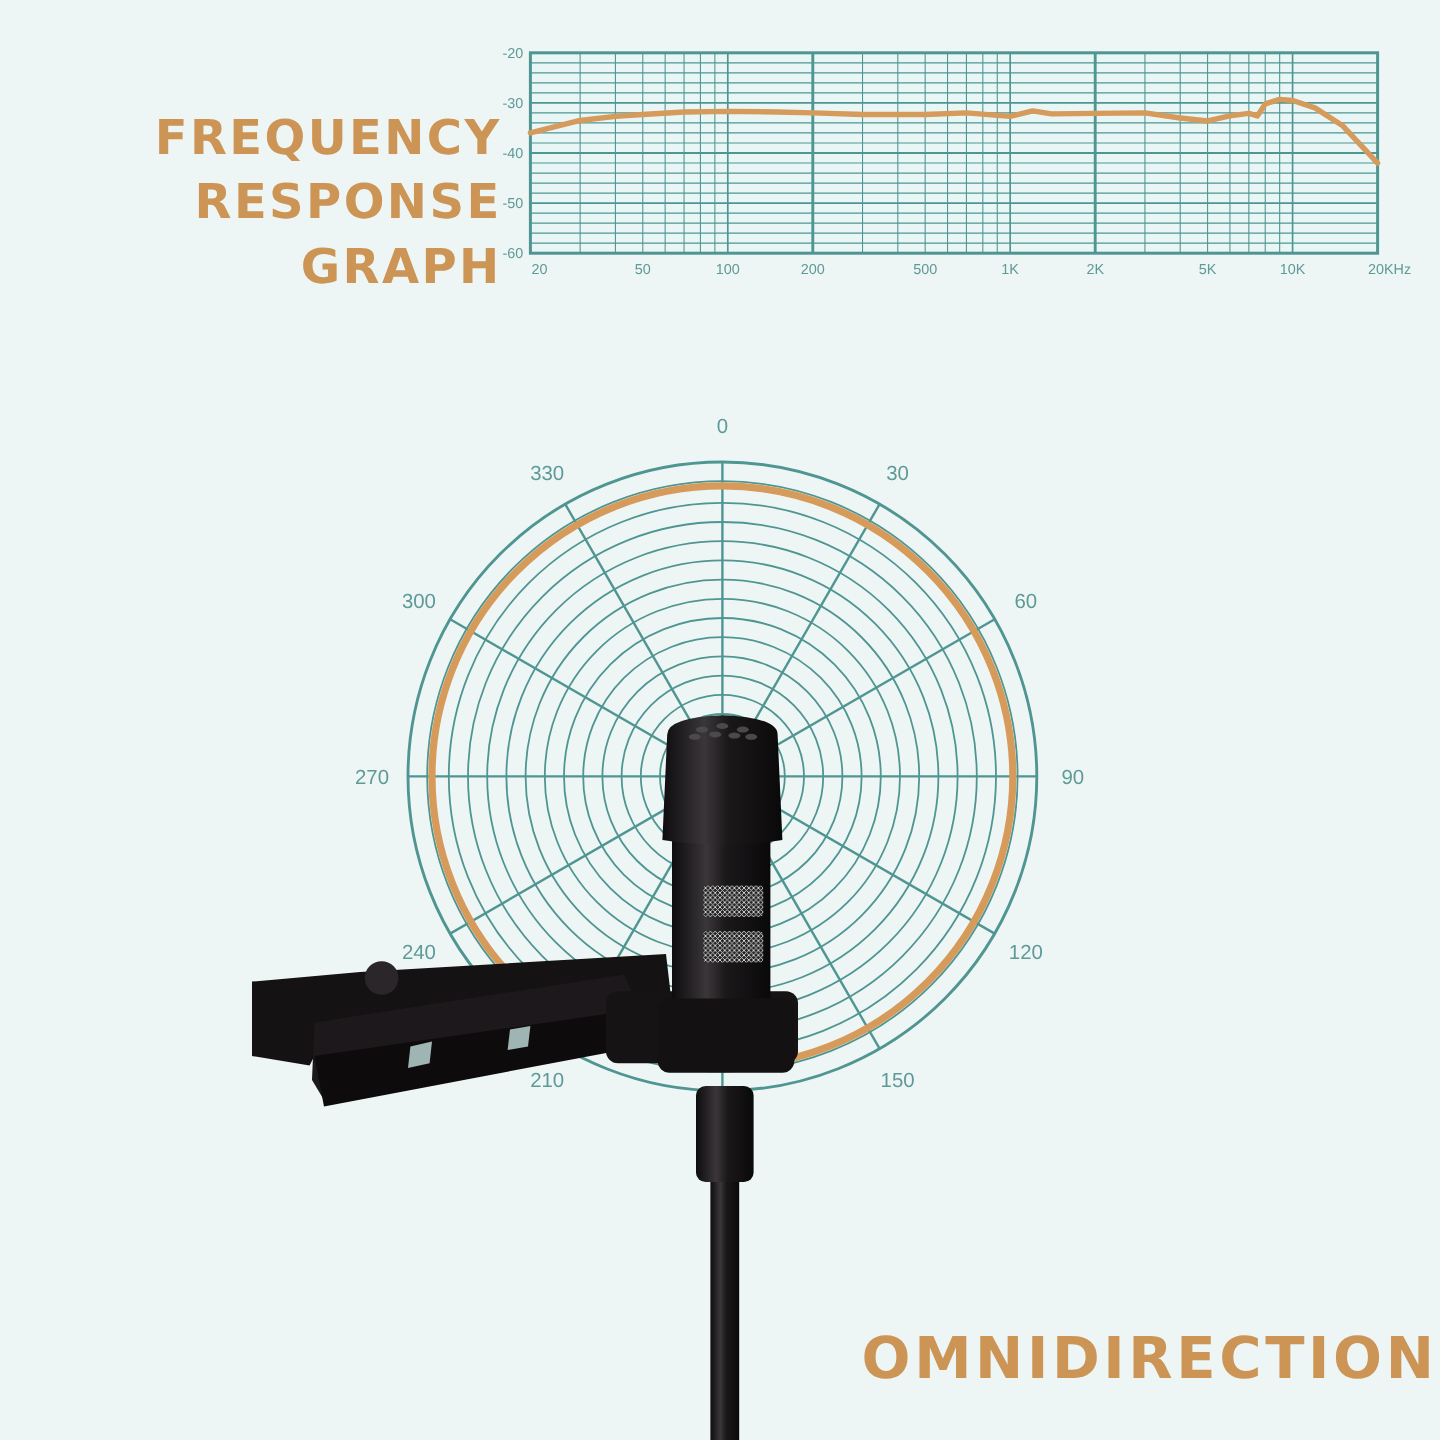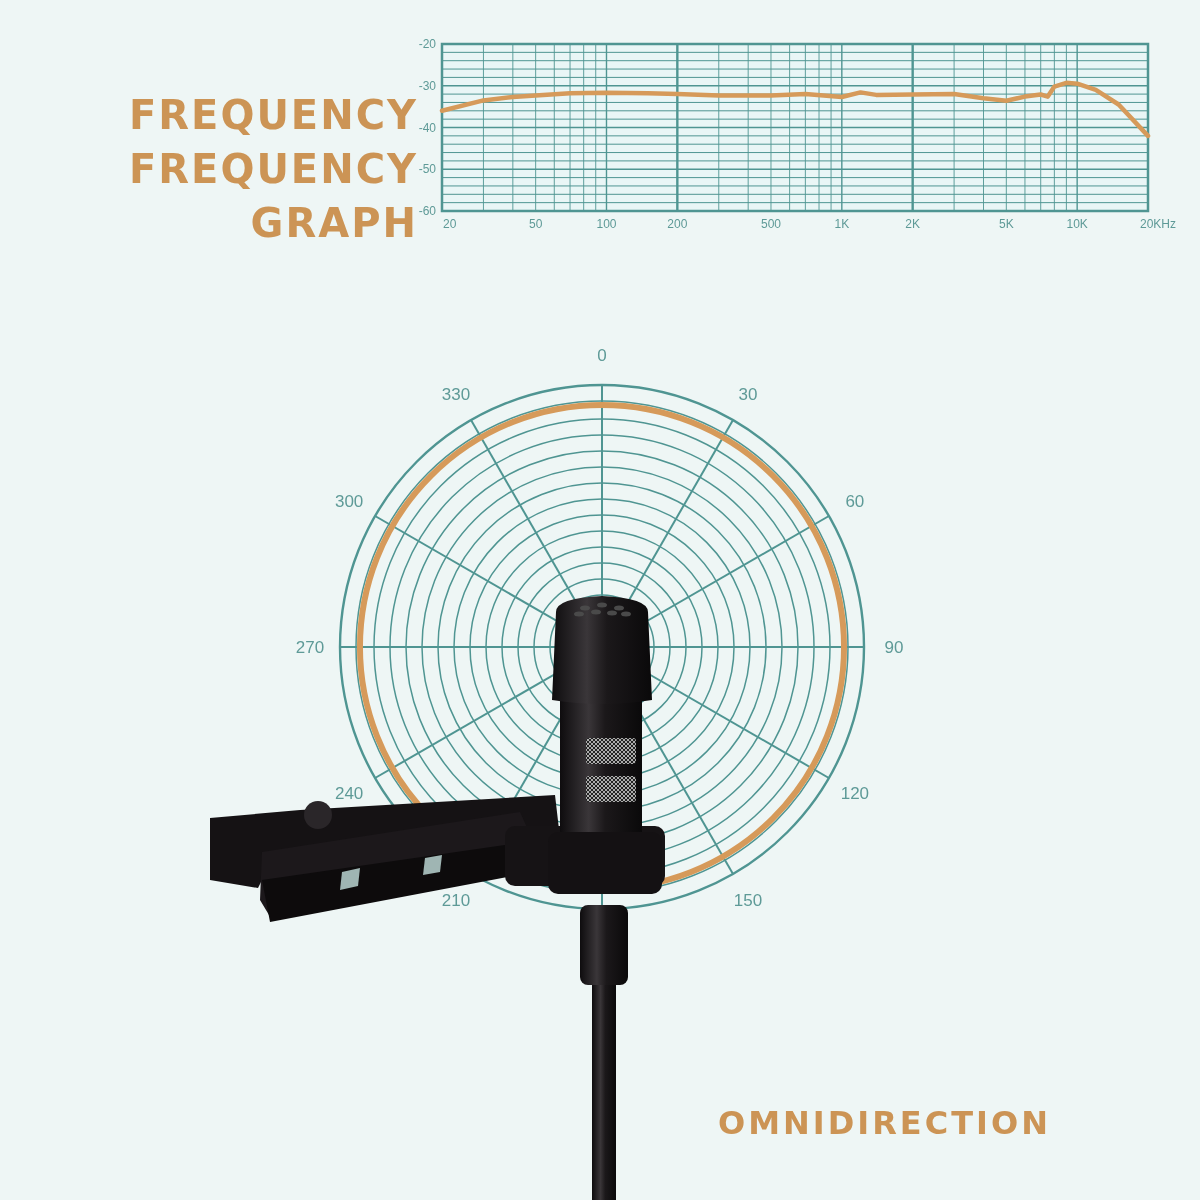--- a/index.html
+++ b/index.html
@@ -1,28 +1,28 @@
 <!DOCTYPE html>
 <html><head>
 <meta charset="utf-8">
 <style>
   html,body{margin:0;padding:0;}
   body{width:1200px;height:1200px;background:#eef6f5;position:relative;overflow:hidden;font-family:"Liberation Sans",sans-serif;}
   .title{position:absolute;color:#cc9455;font-family:"DejaVu Sans",sans-serif;font-weight:bold;letter-spacing:2px;}
   #freq-title{left:0;top:88px;width:418px;text-align:right;font-size:40px;line-height:54px;}
-  #omni-title{left:718px;top:1104px;font-size:32px;letter-spacing:3px;}
+  #omni-title{left:718px;top:1104px;font-size:48px;letter-spacing:3px;}
   svg{position:absolute;left:0;top:0;}
   .axis-label{font-family:"Liberation Sans",sans-serif;fill:#5e9a97;}
 </style>
 </head>
 <body>
 
 <div id="freq-title" class="title">
   <div>FREQUENCY</div>
-  <div>FREQUENCY GRAPH</div>
+  <div>RESPONSE GRAPH</div>
 </div>
 
 <svg id="freq-chart" width="1200" height="260">
     <rect x="442" y="44" width="706" height="167" fill="#e9f6f6" stroke="#4f9592" stroke-width="2.5"></rect>
     <line x1="442" x2="1148" y1="202.65" y2="202.65" stroke="#4f9592" stroke-width="1"></line>
     <line x1="442" x2="1148" y1="194.3" y2="194.3" stroke="#4f9592" stroke-width="1"></line>
     <line x1="442" x2="1148" y1="185.95" y2="185.95" stroke="#4f9592" stroke-width="1"></line>
     <line x1="442" x2="1148" y1="177.6" y2="177.6" stroke="#4f9592" stroke-width="1"></line>
     <line x1="442" x2="1148" y1="169.25" y2="169.25" stroke="#4f9592" stroke-width="1.6"></line>
     <line x1="442" x2="1148" y1="160.89999999999998" y2="160.89999999999998" stroke="#4f9592" stroke-width="1"></line>

